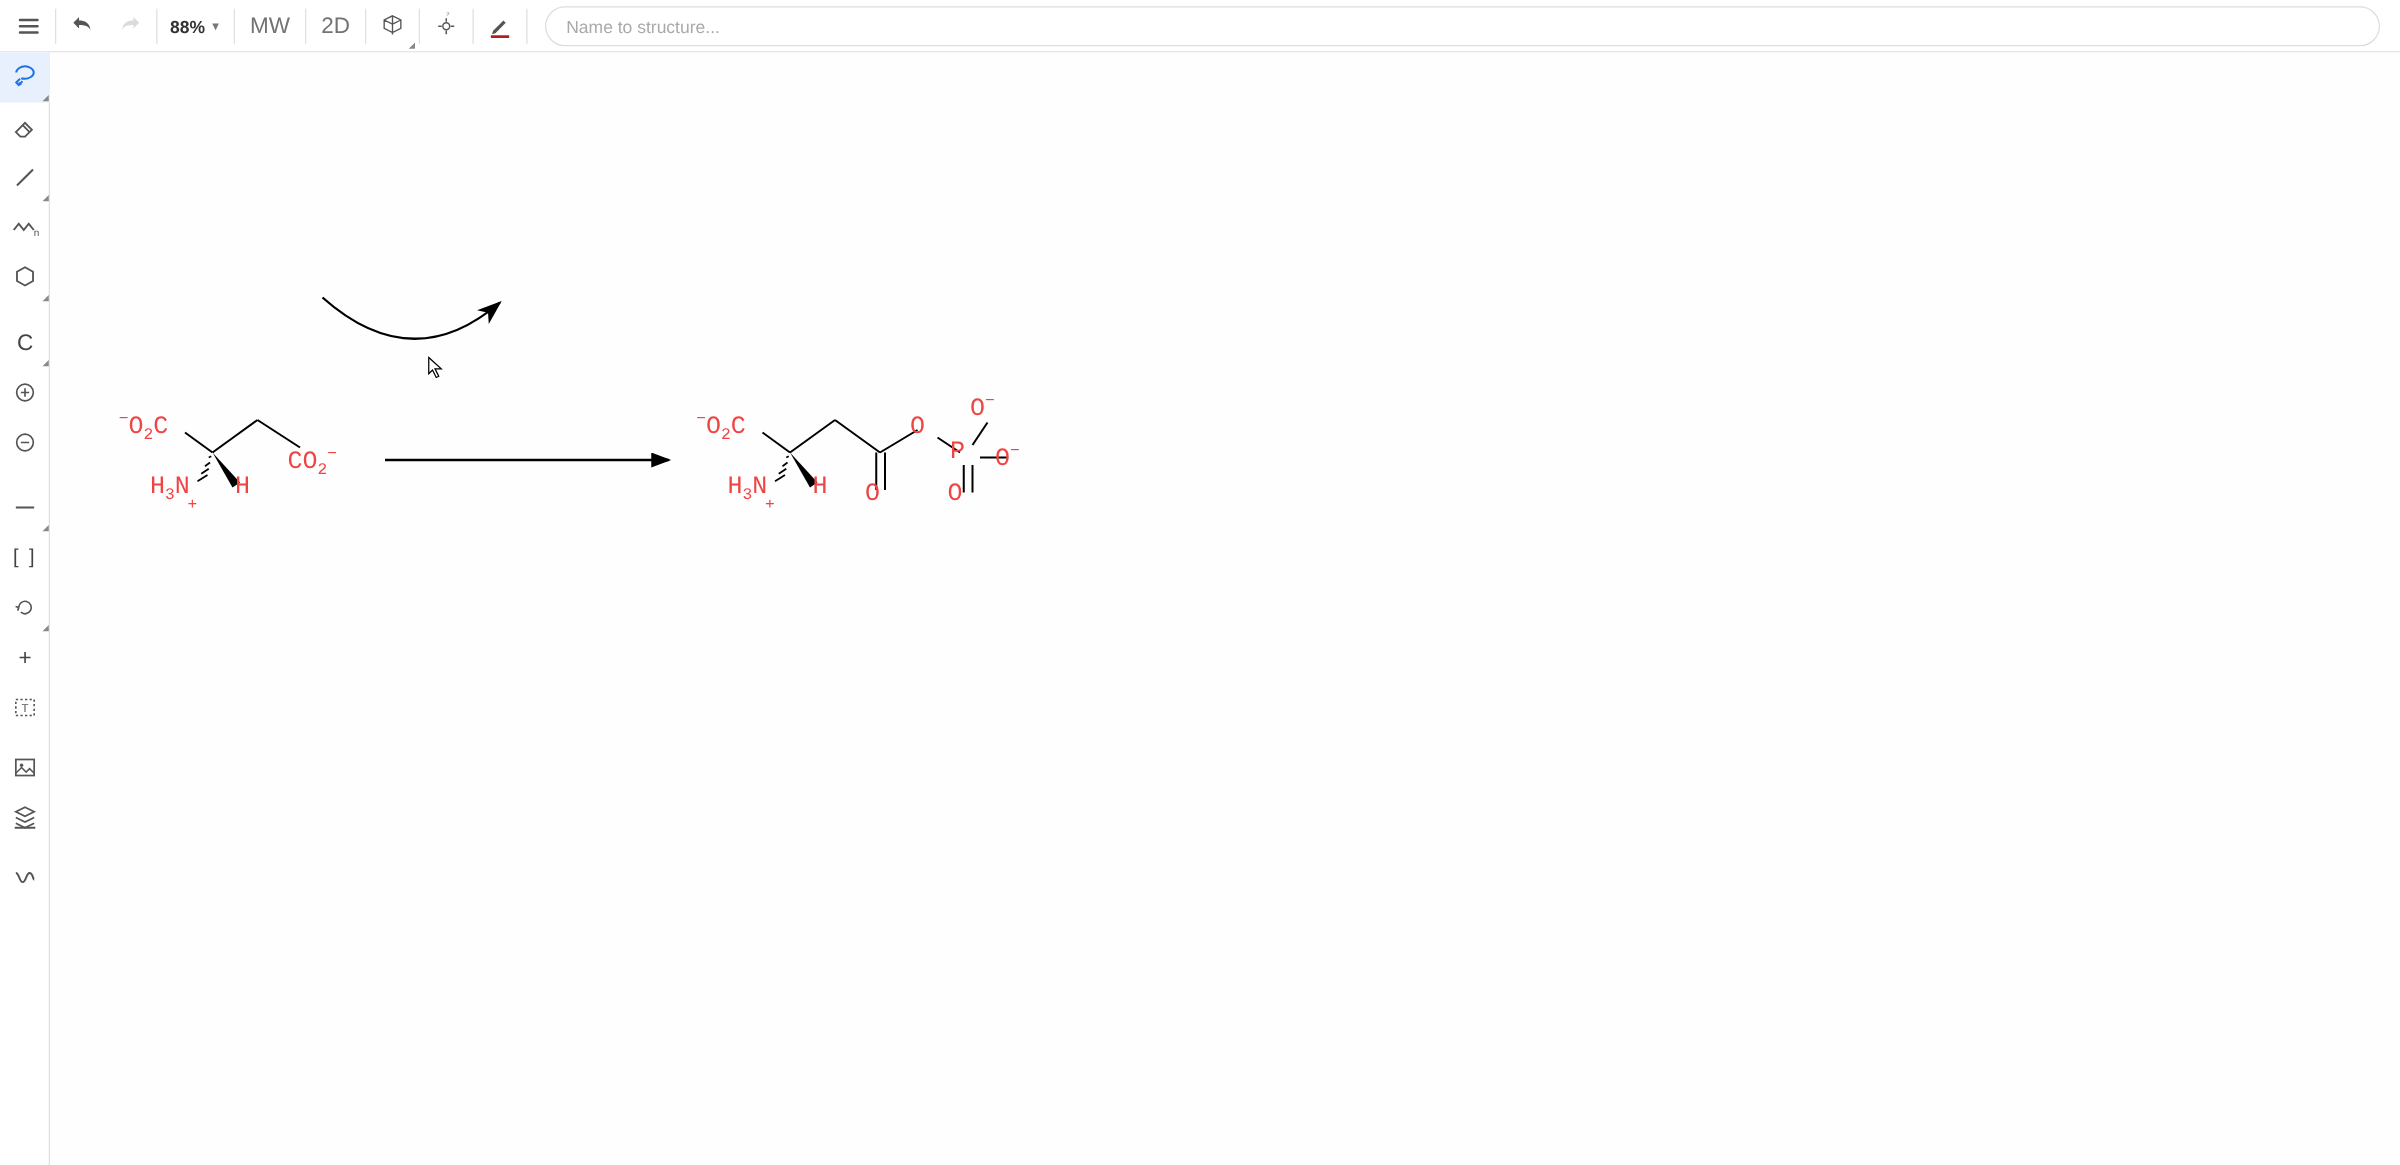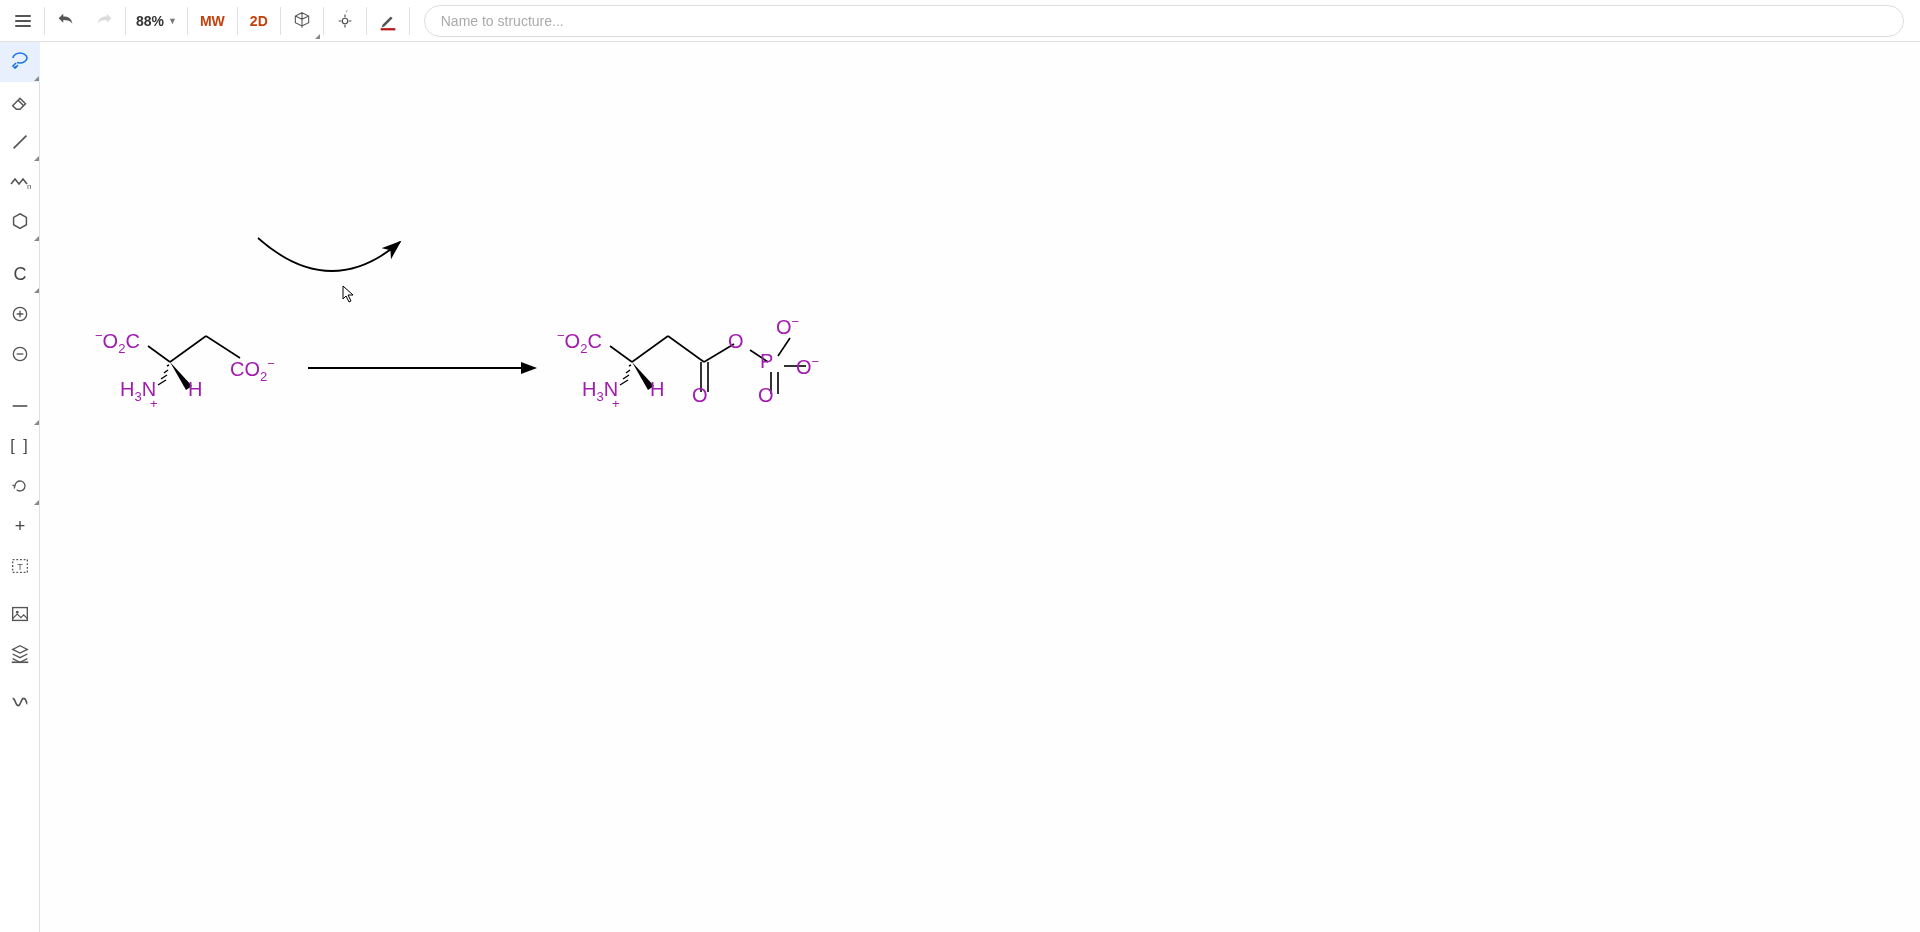--- a/index.html
+++ b/index.html
@@ -23,21 +23,21 @@
   align-items: center;
   justify-content: center;
   cursor: pointer;
   color: #555;
   font-size: 14px;
   position: relative;
 }
 .tb-sep { width: 1px; height: 28px; background: #e0e0e0; margin: 0 2px; }
 .zoom-group { display: flex; align-items: center; padding: 0 8px; gap: 4px; color: #333; font-size: 14px; font-weight: 600; cursor: pointer; }
 .zoom-caret { font-size: 9px; color: #777; }
-.tb-text-btn { font-weight: 700; color: #c2410c; font-size: 14px; padding: 0 10px; height: 38px; display:flex; align-items:center; cursor:pointer;}
+.tb-text-btn { font-weight: 400; color: #737373; font-size: 18px; padding: 0 10px; height: 38px; display:flex; align-items:center; cursor:pointer;}
 .name-input {
   flex: 1;
   margin: 0 12px;
   height: 32px;
   border: 1px solid #ddd;
   border-radius: 16px;
   padding: 0 16px;
   font-size: 14px;
   color: #0369a1;
   outline: none;
@@ -85,23 +85,23 @@
   top: 42px;
   left: 40px;
   right: 0;
   bottom: 0;
   background: #fefefe;
 }
 .canvas svg { position: absolute; top: 0; left: 0; }
 
 .chem-label {
   position: absolute;
-  font-family: Liberation Sans, sans-serif;
+  font-family: Liberation Mono, monospace;
   font-size: 20px;
-  color: #a21caf;
+  color: #ef4444;
   white-space: nowrap;
 }
 .chem-label sub { font-size: 13px; vertical-align: sub; line-height: 0; }
 .neg { font-size: 13px; vertical-align: super; line-height: 0; }
 
 
 .cursor-ptr {
   position: absolute;
   width: 14px; height: 18px;
   pointer-events: none;

